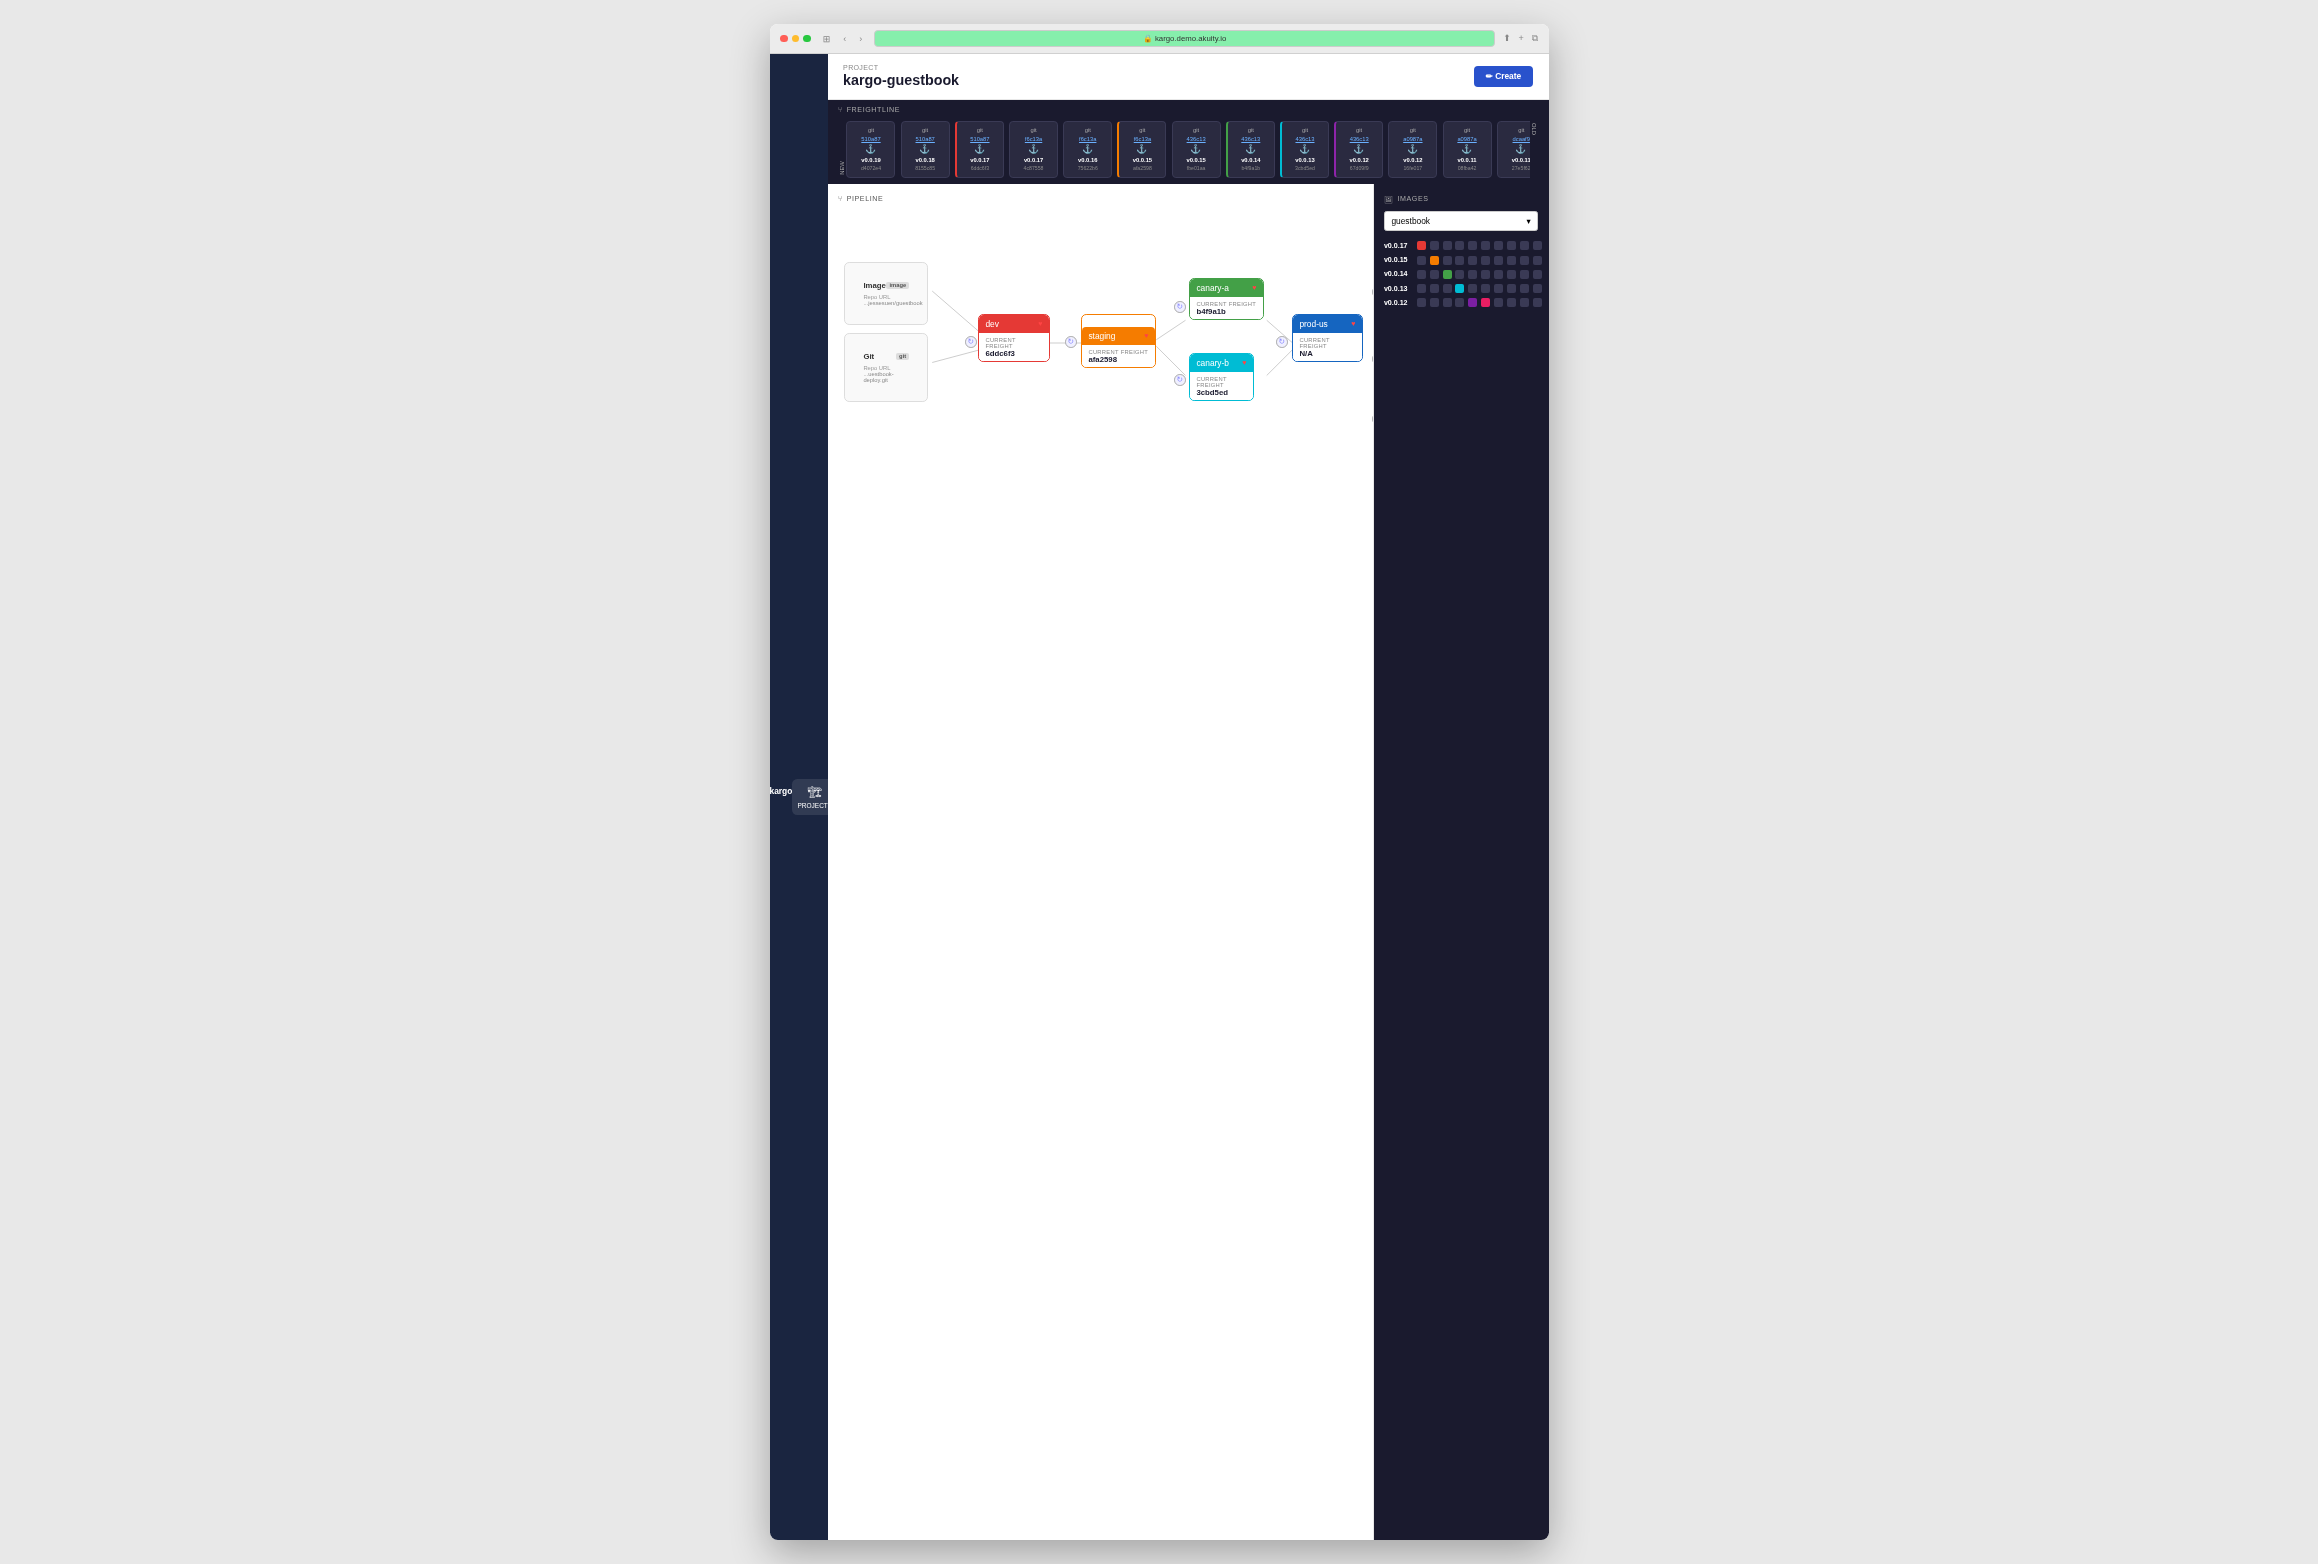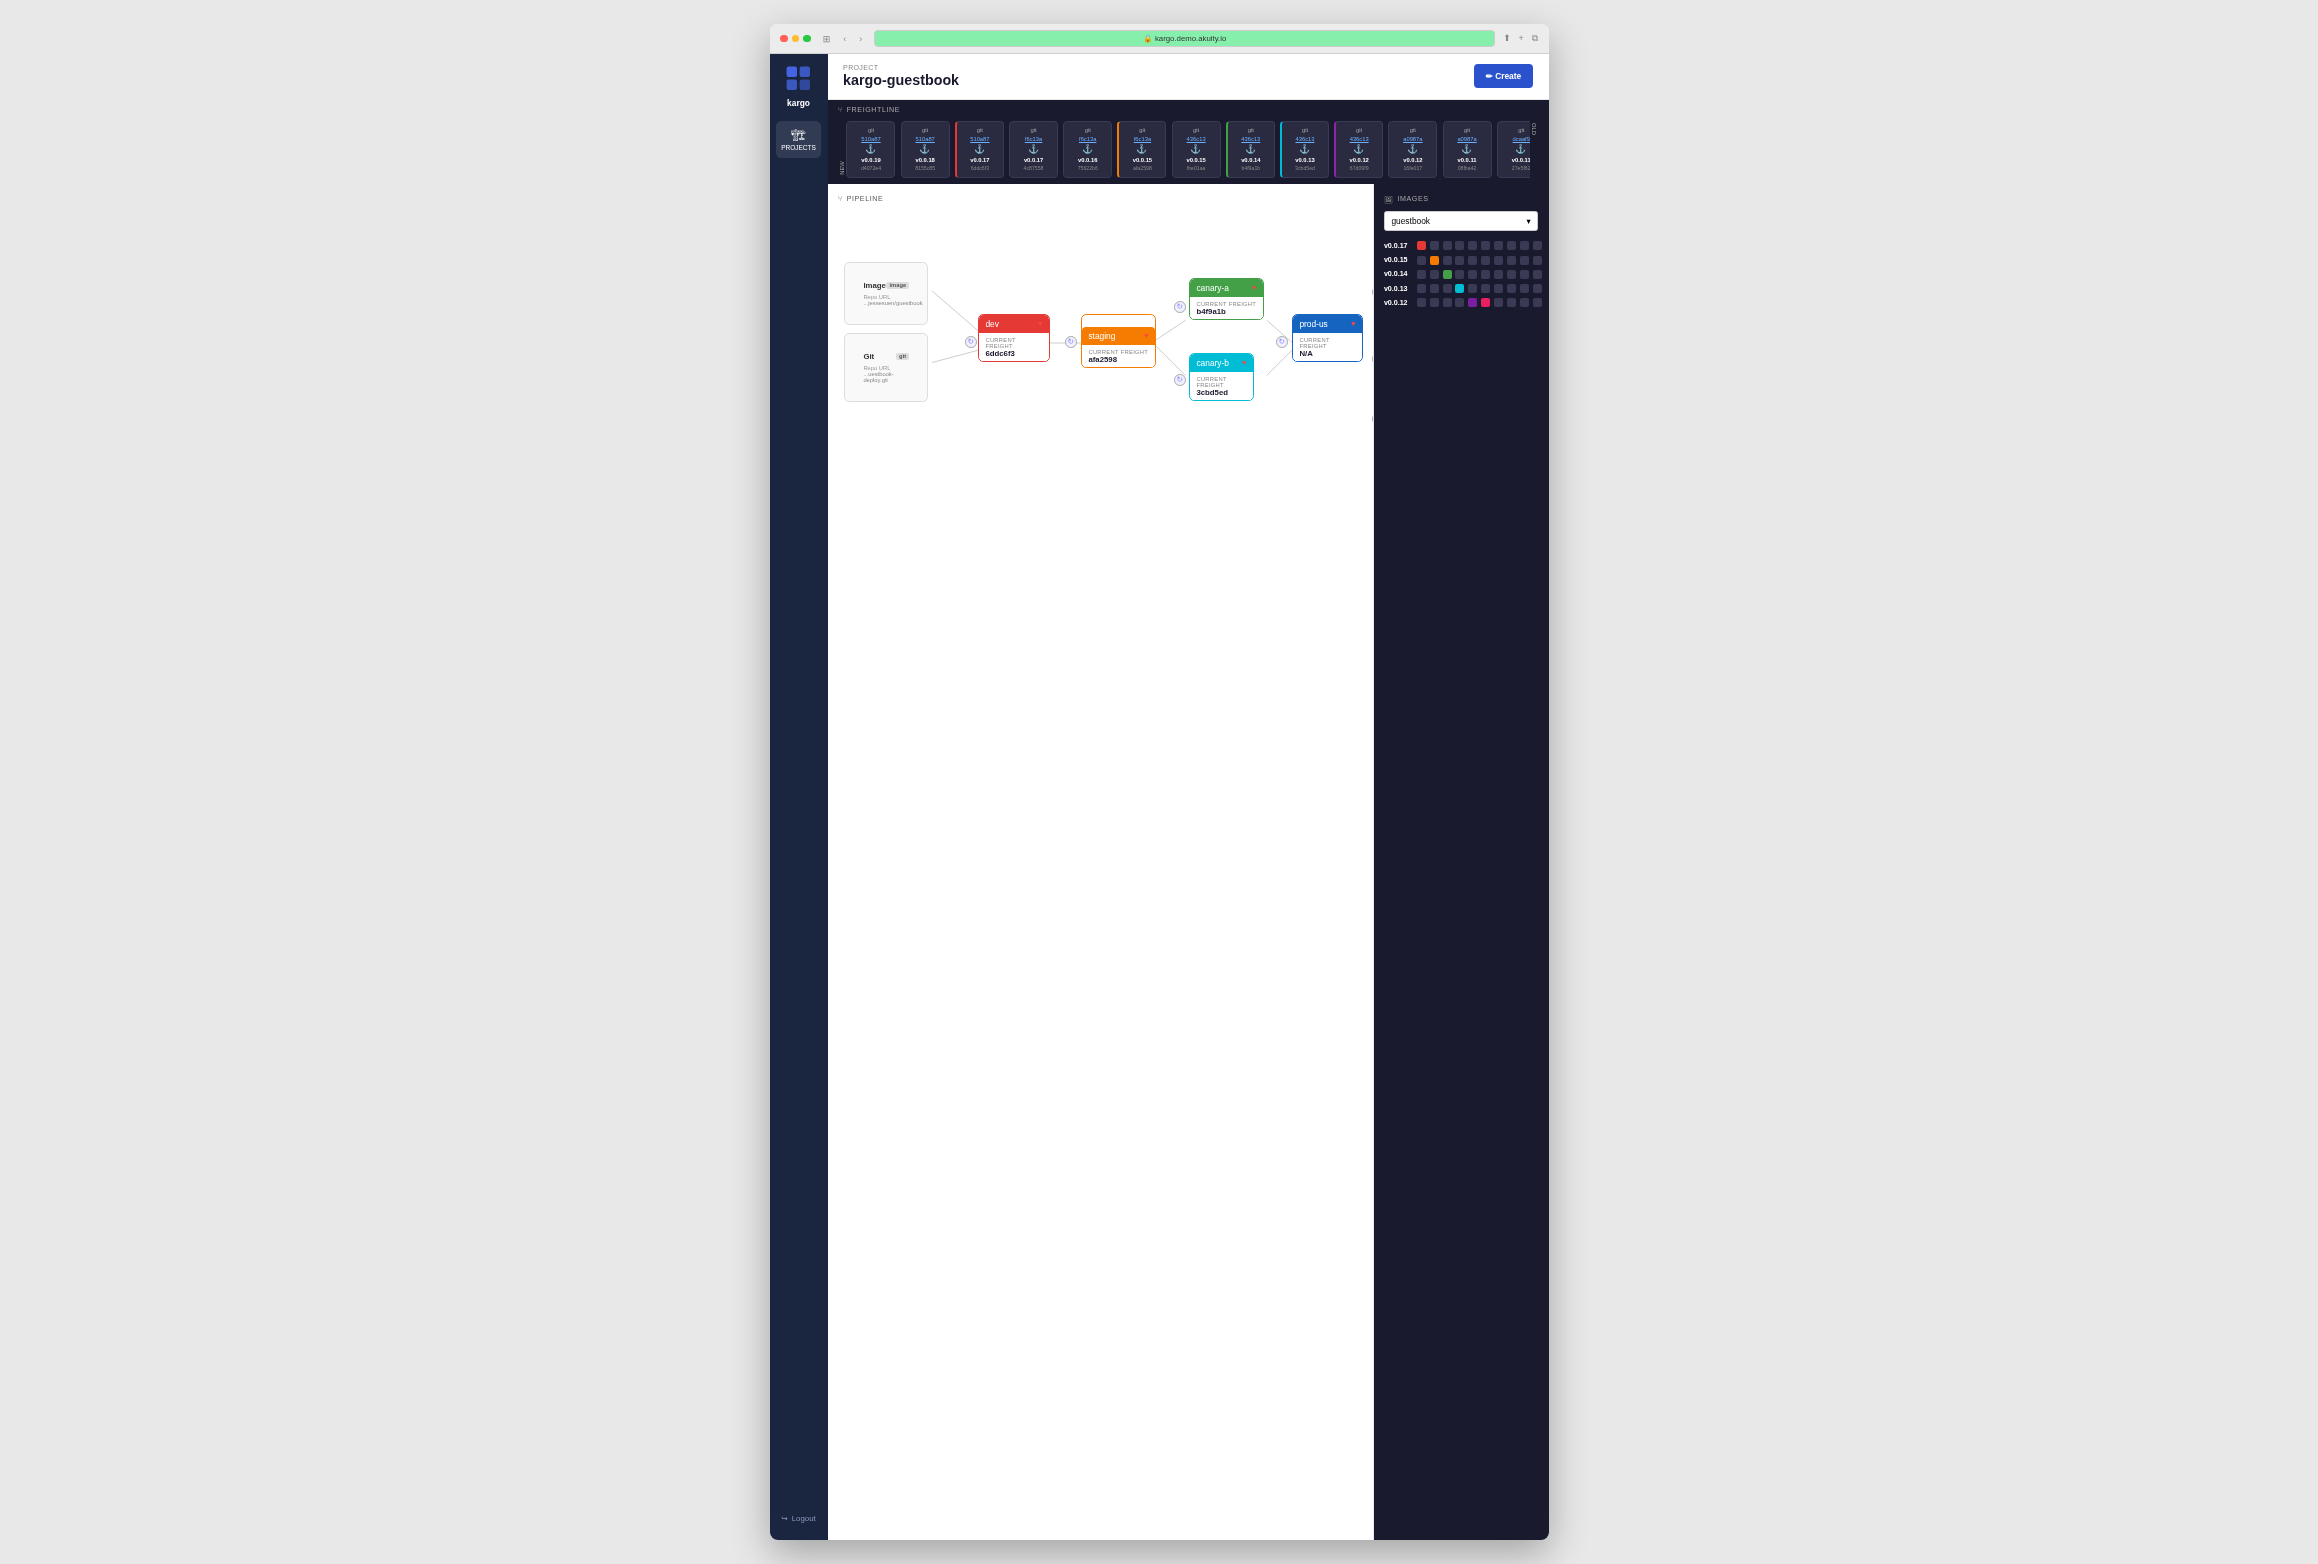--- a/index.html
+++ b/index.html
@@ -48,21 +48,21 @@
     .app-container {
       display: flex;
       height: calc(100vh - 78px);
       min-height: 506px;
       background: #fff;
     }
     .sidebar {
       width: 58px;
       background: #1a2540;
       display: flex;
-      flex-direction: column;
+      flex-direction: row;
       align-items: center;
       padding: 10.4px 0;
       flex-shrink: 0;
     }
     .sidebar-logo {
       width: 28.6px;
       height: 28.6px;
       margin-bottom: 5.2px;
     }
     .sidebar-logo-text {
@@ -102,20 +102,21 @@
       display: flex;
       flex-direction: column;
       overflow: hidden;
       background: #f5f5f5;
     }
     .project-header {
       background: #fff;
       padding: 10.4px 15.6px 10.4px 15.6px;
       border-bottom: 0.6px solid #e8e8e8;
       display: flex;
+      align-items: center;
       justify-content: space-between;
     }
     .project-label { font-size: 7.1px; color: #888; text-transform: uppercase; letter-spacing: 0.3px; }
     .project-title { font-size: 14.3px; font-weight: 700; color: #1a1a2e; }
     .create-btn {
       background: #2952cc;
       color: #fff;
       border: none;
       border-radius: 3.9px;
       padding: 5.2px 11.7px;

